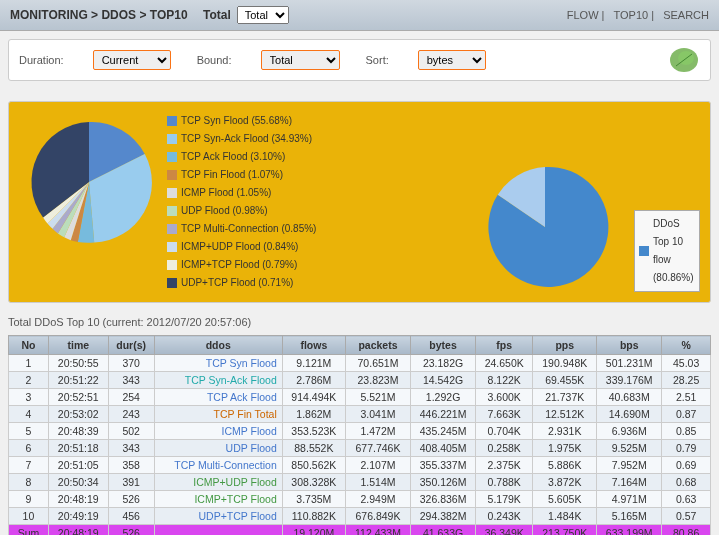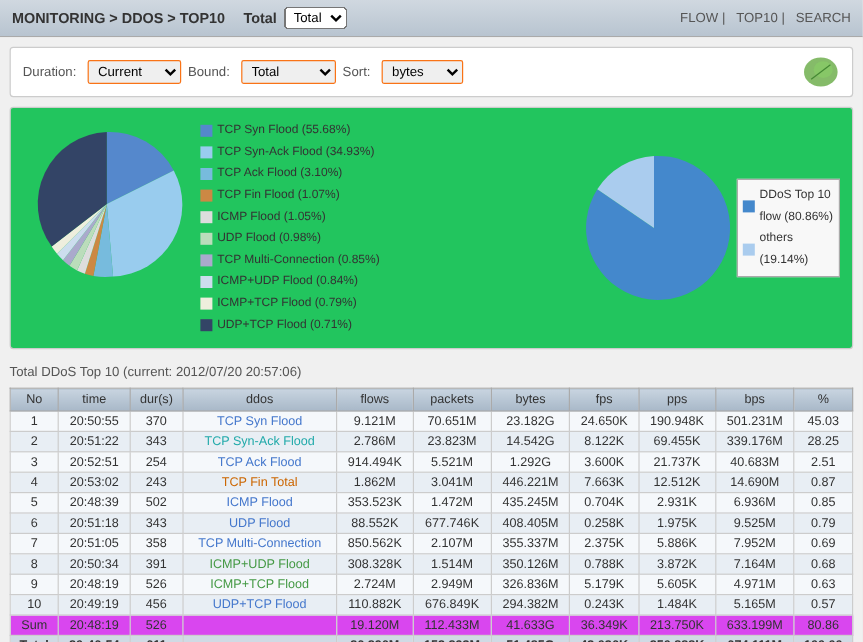--- a/index.html
+++ b/index.html
@@ -33,81 +33,81 @@
       padding: 8px;
     }
 
     .filter-bar {
       background: #fff;
       border: 1px solid #ccc;
       border-radius: 3px;
       padding: 6px 10px;
       display: flex;
       align-items: center;
-      gap: 6px;
-      margin-bottom: 8px;
+      gap: 26px;
+      margin-bottom: 20px;
       justify-content: flex-end;
     }
     .filter-bar label { font-size: 11px; color: #555; margin-right: 3px; }
     .filter-bar select { font-size: 11px; padding: 2px 4px; border: 1px solid #f97316; border-radius: 2px; }
     .filter-bar .spacer { flex: 1; }
 
     .charts-section {
       display: flex;
       gap: 10px;
       margin-bottom: 10px;
-      background: #22c55e;
+      background: #eab308;
       border: 1px solid #ccc;
       border-radius: 3px;
       padding: 10px;
     }
 
     .pie-chart-container { display: flex; align-items: flex-start; gap: 8px; flex: 1; }
     .pie-svg { flex-shrink: 0; }
     .legend { font-size: 10px; line-height: 1.8; }
     .legend-item { display: flex; align-items: center; gap: 4px; }
     .legend-color { width: 10px; height: 10px; display: inline-block; flex-shrink: 0; }
 
-    .pie2-container { display: flex; align-items: center; gap: 4px; flex: 0 0 220px; }
+    .pie2-container { display: flex; align-items: flex-end; gap: 24px; flex: 0 0 220px; }
 
     .timestamp-bar {
       font-size: 11px;
       font-weight: normal;
       color: #555;
       margin-bottom: 4px;
       padding: 3px 0;
     }
 
     .data-table {
       width: 100%;
       border-collapse: collapse;
       background: #fff;
       border: 1px solid #ccc;
       font-size: 10.5px;
     }
     .data-table thead tr th {
       background: linear-gradient(to bottom, #c8d4e0, #a8b8c8);
       border: 1px solid #aaa;
       padding: 3px 5px;
-      font-weight: normal;
+      font-weight: bold;
       color: #333;
       white-space: nowrap;
       margin-top: 11px;
     }
     .data-table tbody tr:nth-child(odd) { background: #f5f8fb; }
     .data-table tbody tr:nth-child(even) { background: #e8eef4; }
     .data-table tbody tr.sum-row { background: #d946ef; font-weight: normal; }
     .data-table tbody tr.total-row { background: #d0dae4; font-weight: bold; }
     .data-table td {
       border: 1px solid #ccc;
       padding: 2px 5px;
       text-align: center;
       white-space: nowrap;
     }
-    .data-table td.ddos-cell { text-align: center; }
+    .data-table td.ddos-cell { text-align: right; }
     .link-blue { color: #4477cc; text-decoration: none; cursor: pointer; }
     .link-cyan { color: #22aaaa; text-decoration: none; cursor: pointer; }
     .link-green { color: #449944; text-decoration: none; cursor: pointer; }
     .link-orange { color: #cc6600; text-decoration: none; cursor: pointer; }
   </style>
 </head>
 <body>
 
 <div class="header-bar">
   <div class="header-title">
@@ -232,24 +232,20 @@
 
         <path d="M65,65 L65,5 A60,60 0 1,1 17.74,32.74 Z" fill="#4488cc"></path>
 
         <path d="M65,65 L17.74,32.74 A60,60 0 0,1 65,5 Z" fill="#aaccee"></path>
       </svg>
       <div class="legend">
         <div style="border:1px solid #aaa; padding:4px; background:#f8f8f8;">
           <div class="legend-item">
               <span class="legend-color" style="background:#4488cc"></span>
               <span>DDoS Top 10 flow (80.86%)</span>
-            </div>
-          <div class="legend-item">
-              <span class="legend-color" style="background:#aaccee"></span>
-              <span>others (19.14%)</span>
             </div>
         </div>
       </div>
     </div>
   </div>
 
   <div class="timestamp-bar">
     <span>Total DDoS Top 10 (current: 2012/07/20 20:57:06)</span>
   </div>
 
@@ -372,21 +368,21 @@
     <td>0.788K</td>
     <td>3.872K</td>
     <td>7.164M</td>
     <td>0.68</td>
   </tr>
         <tr>
     <td>9</td>
     <td>20:48:19</td>
     <td>526</td>
     <td class="ddos-cell"><a class="link-green" href="#">ICMP+TCP Flood</a></td>
-    <td>2.724M</td>
+    <td>3.735M</td>
     <td>2.949M</td>
     <td>326.836M</td>
     <td>5.179K</td>
     <td>5.605K</td>
     <td>4.971M</td>
     <td>0.63</td>
   </tr>
         <tr>
     <td>10</td>
     <td>20:49:19</td>

